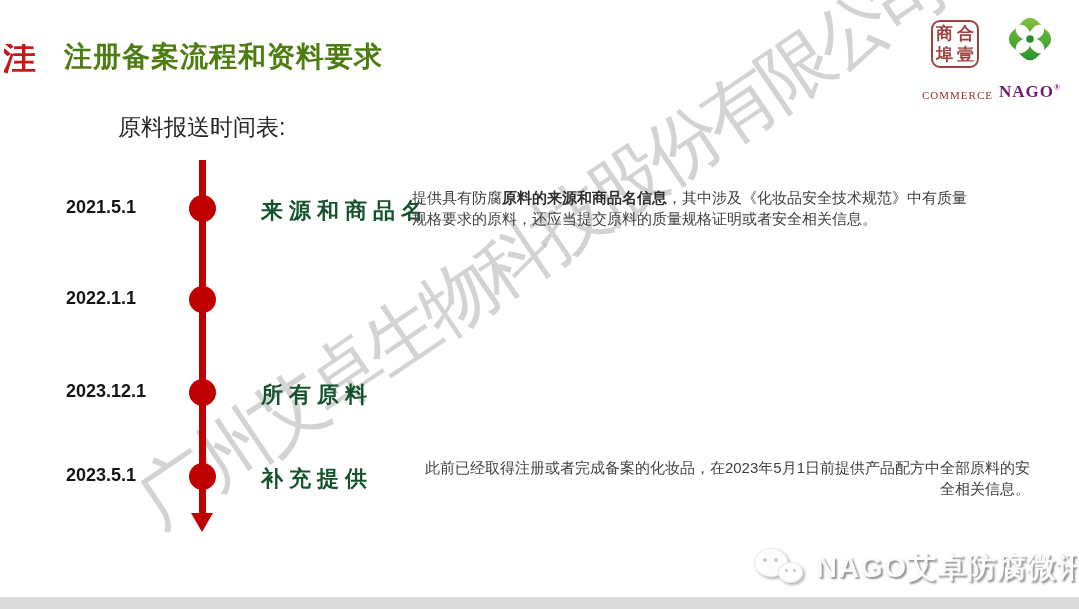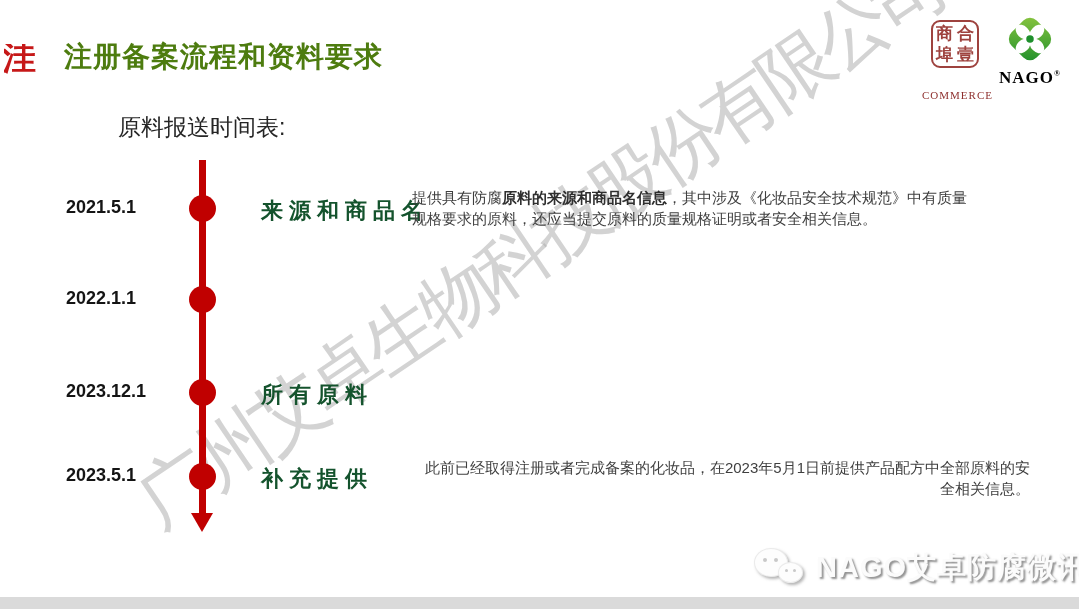--- a/index.html
+++ b/index.html
@@ -69,21 +69,21 @@
     display:grid;grid-template-columns:1fr 1fr;align-items:center;justify-items:center;
     color:#9E423E;font-family:"Liberation Serif","DejaVu Serif",serif;
     font-size:17px;font-weight:bold;line-height:20px;padding:1px;
   }
   .commerce-caption{
     margin-top:21px;font-family:"Liberation Serif","DejaVu Serif",serif;
     font-size:11px;letter-spacing:1px;color:#8E2F2D;
   }
   .nago-logo{position:absolute;left:998px;top:14px;width:64px;text-align:center;}
   .nago-caption{
-    margin-top:0;color:#000000;font-family:"Liberation Serif","DejaVu Serif",serif;
+    margin-top:14px;color:#701a75;font-family:"Liberation Serif","DejaVu Serif",serif;
     font-size:17px;font-weight:bold;letter-spacing:1px;
   }
   .nago-caption sup{font-size:8px;}
 
   
   .footer{position:absolute;left:752px;top:546px;display:flex;align-items:center;z-index:1;}
   .wechat-icon{position:relative;width:56px;height:44px;flex:0 0 auto;}
   .bubble{
     position:absolute;background:#fdfdfd;border-radius:50%;
     box-shadow:2px 2px 3px rgba(120,120,120,.55), inset 0 0 0 1px rgba(200,200,200,.35);

